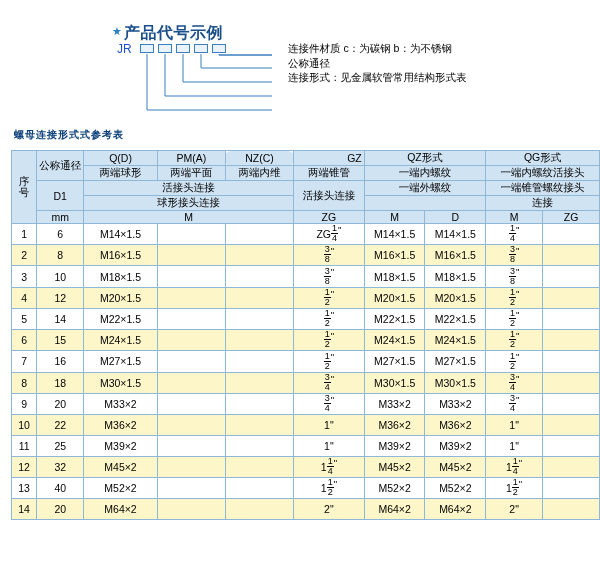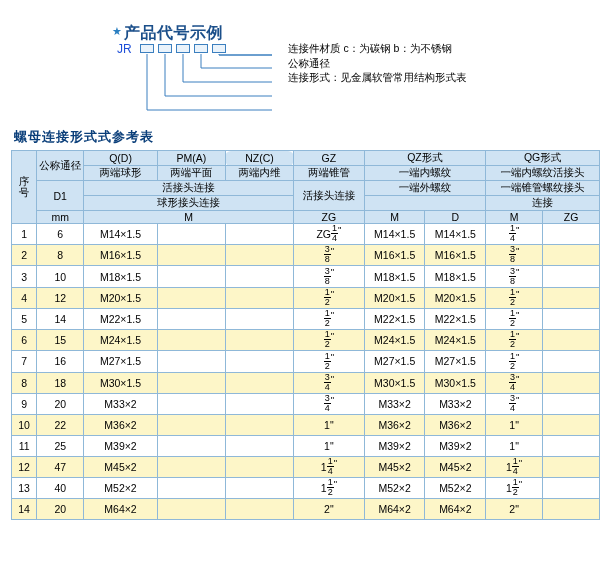--- a/index.html
+++ b/index.html
@@ -36,42 +36,42 @@
   }
   .legend { position:absolute; left:276px; top:41px;margin-left:12px; }
   .legend div {
     font-size:10.5px; line-height:14.5px; white-space:nowrap;
   }
   .leader { position:absolute; left:0; top:0; }
 
   
   .table-title {
     position:absolute; left:14px; top:128px;
-    font-size:13px; font-weight:bold; color:#0b3f7a;
+    font-size:10px; font-weight:bold; color:#0b3f7a;
     letter-spacing:1px;
   }
 
   
   .tbl-wrap { position:absolute; left:11px; top:150px; }
   table { border-collapse:collapse; font-size:10.5px; }
   td, th {
     border:1px solid #8fb8d8;
     text-align:center;
     vertical-align:middle;
     padding:0 2px;
     font-weight:normal;
     white-space:nowrap;
   }
   thead td { background:#cfe3f3; color:#000; }
   .c-idx { width:26px; }
   .c-dn { width:44px; }
   .c-qd { width:76px; }
   .c-pm { width:70px; }
   .c-nz { width:70px;border-radius:6px; }
-  .c-gz { width:72px; }
+  .c-gz { width:72px;text-align:right; }
   .c-qz1 { width:62px; }
   .c-qz2 { width:62px; }
   .c-qg1 { width:58px; }
   .c-qg2 { width:58px; }
 
   tbody tr.odd td { background:#ffffff; }
   tbody tr.even td { background:#fdf6c8; }
   tbody td { height:21px; }
 
   .frac {
@@ -304,21 +304,21 @@
           <td></td>
           <td></td>
           <td><span>1"</span></td>
           <td>M39×2</td>
           <td>M39×2</td>
           <td><span>1"</span></td>
           <td></td>
         </tr>
         <tr class="even">
           <td>12</td>
-          <td>47</td>
+          <td>32</td>
           <td>M45×2</td>
           <td></td>
           <td></td>
           <td><span>1</span><span class="frac"><span class="n">1</span><span class="d">4</span></span><span class="inch">"</span></td>
           <td>M45×2</td>
           <td>M45×2</td>
           <td><span>1</span><span class="frac"><span class="n">1</span><span class="d">4</span></span><span class="inch">"</span></td>
           <td></td>
         </tr>
         <tr class="odd">

